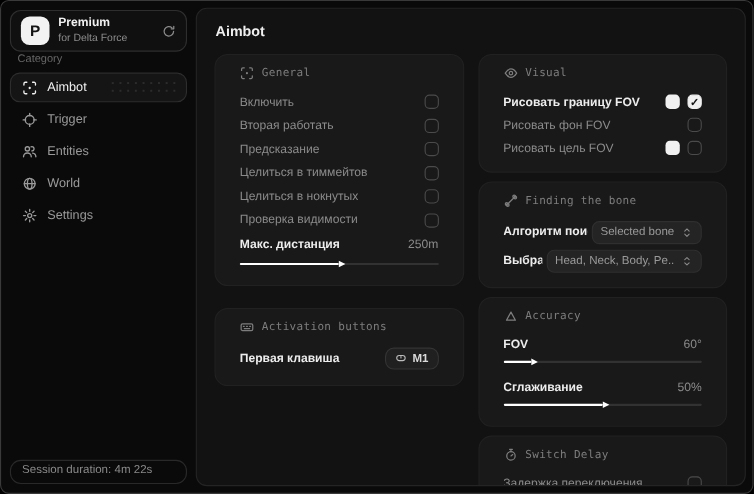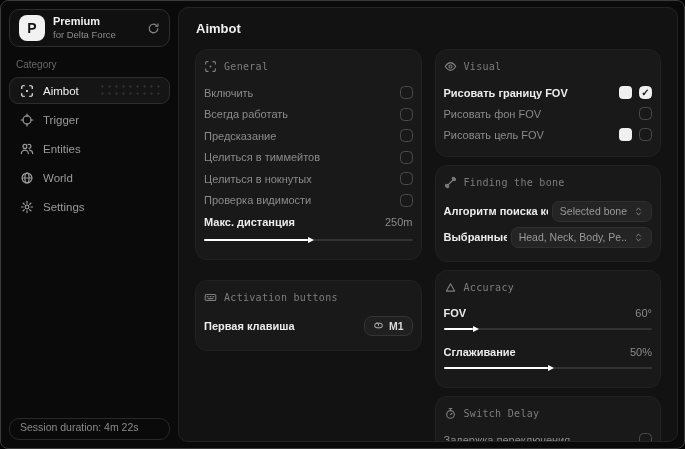--- a/index.html
+++ b/index.html
@@ -7,36 +7,36 @@
   .window { position:absolute; inset:0; background:#0a0a0a; border:1px solid #3a3a3a; border-radius:8px; display:flex; overflow:hidden; }
 
   
   .sidebar { width:177px; flex-shrink:0; padding:8px; display:flex; flex-direction:column; }
   .license-card { border:1px solid #2e2e2e; background:#101010; border-radius:10px; height:38px; display:flex; align-items:center; gap:8px; padding:0 9px; }
   .logo { width:26px; height:26px; border-radius:8px; background:#f2f2f2; color:#141414; font-weight:bold; font-size:14px; display:flex; align-items:center; justify-content:center; flex-shrink:0; }
   .lic-text { line-height:1.25; flex:1; min-width:0; }
   .lic-title { font-size:11px; font-weight:bold; color:#f0f0f0; }
   .lic-sub { font-size:9.5px; color:#8d8d8d; }
   .lic-action { color:#8a8a8a; display:flex; }
-  .cat-label { margin:12px 7px 7px; font-size:10px; color:#676767; }
+  .cat-label { margin:1px 7px 7px; font-size:10px; color:#676767; }
   .side-item { height:27px; display:flex; align-items:center; gap:9px; padding:0 10px; margin-bottom:2px; border-radius:9px; border:1px solid transparent; color:#9a9a9a; font-size:11.5px; position:relative; overflow:hidden; cursor:default; }
   .side-item.active { background:#151515; border-color:#2d2d2d; color:#f0f0f0; font-weight:500; }
   .side-item.active::after { content:''; position:absolute; right:6px; top:5px; bottom:5px; width:64px;
      background:radial-gradient(circle, #2c2c2c 1px, transparent 1.2px); background-size:7px 7px; }
   .side-item .ic { color:inherit; }
   .session-card { margin-top:auto; border:1px solid #292929; border-radius:10px; height:22px; display:flex; align-items:flex-end; padding:6px 10px; font-size:10.5px; color:#8a8a8a; }
 
   
   .main { flex:1; margin:6px 6px 6px 0; background:#121212; border:1px solid #242424; border-radius:10px; padding:11px 16px 0; overflow:hidden; display:flex; flex-direction:column; }
   .page-title { font-size:13px; font-weight:bold; color:#f0f0f0; margin:2px 0 13px 1px; }
   .columns { display:flex; gap:13px; flex:1; min-height:0; }
   .col { flex:1; min-width:0; display:flex; flex-direction:column; }
   .col.left { gap:20px; }
   .col.right { gap:8px; }
-  .panel { background:#191919; border:1px solid #212121; border-radius:12px; padding:10px 8px 11px; flex-shrink:0; }
+  .panel { background:#191919; border:1px solid #212121; border-radius:12px; padding:10px 22px 11px; flex-shrink:0; }
   .panel-header { display:flex; align-items:center; gap:7px; color:#7d7d7d; font-family:"DejaVu Sans Mono", monospace; font-size:10px; letter-spacing:0.3px; margin-bottom:9px; }
   .panel-header .ic { width:13px; height:13px; }
 
   .crow { height:21.5px; display:flex; align-items:center; justify-content:space-between; }
   .crow-sm { height:21px; }
   .lab { font-size:11px; color:#8b8b8b; white-space:nowrap; overflow:hidden; }
   .lab.bright { color:#ededed; font-weight:bold; }
   .val { font-size:11px; color:#8b8b8b; white-space:nowrap; flex-shrink:0; }
 
   .checkbox { width:13px; height:13px; border:1.5px solid #4b4b4b; border-radius:4.5px; flex-shrink:0; position:relative; cursor:pointer; }
@@ -163,21 +163,21 @@
                   <circle cx="8" cy="8" r="1.2" fill="currentColor" stroke="none"></circle>
                 </svg>
             </span>
             <span>General</span>
           </div>
           <div class="crow">
             <span class="lab">Включить</span>
             <span class="checkbox"></span>
           </div>
           <div class="crow">
-            <span class="lab">Всегда работать</span>
+            <span class="lab">Вторая работать</span>
             <span class="checkbox"></span>
           </div>
           <div class="crow">
             <span class="lab">Предсказание</span>
             <span class="checkbox"></span>
           </div>
           <div class="crow">
             <span class="lab">Целиться в тиммейтов</span>
             <span class="checkbox"></span>
           </div>

